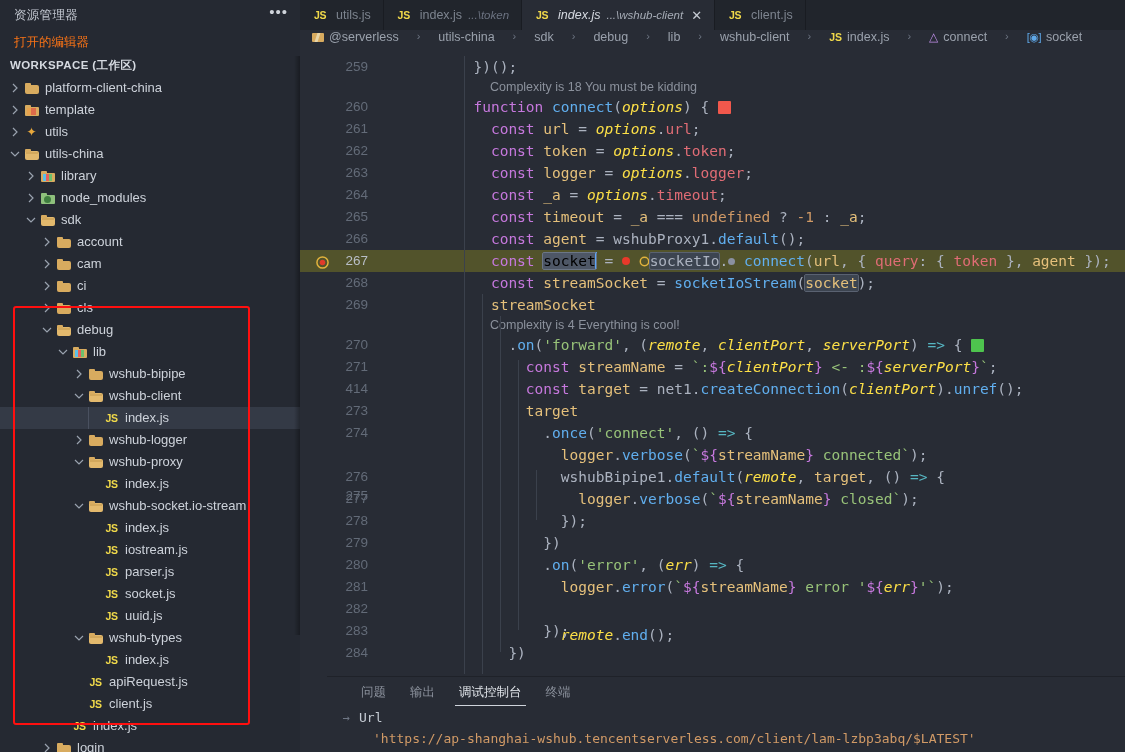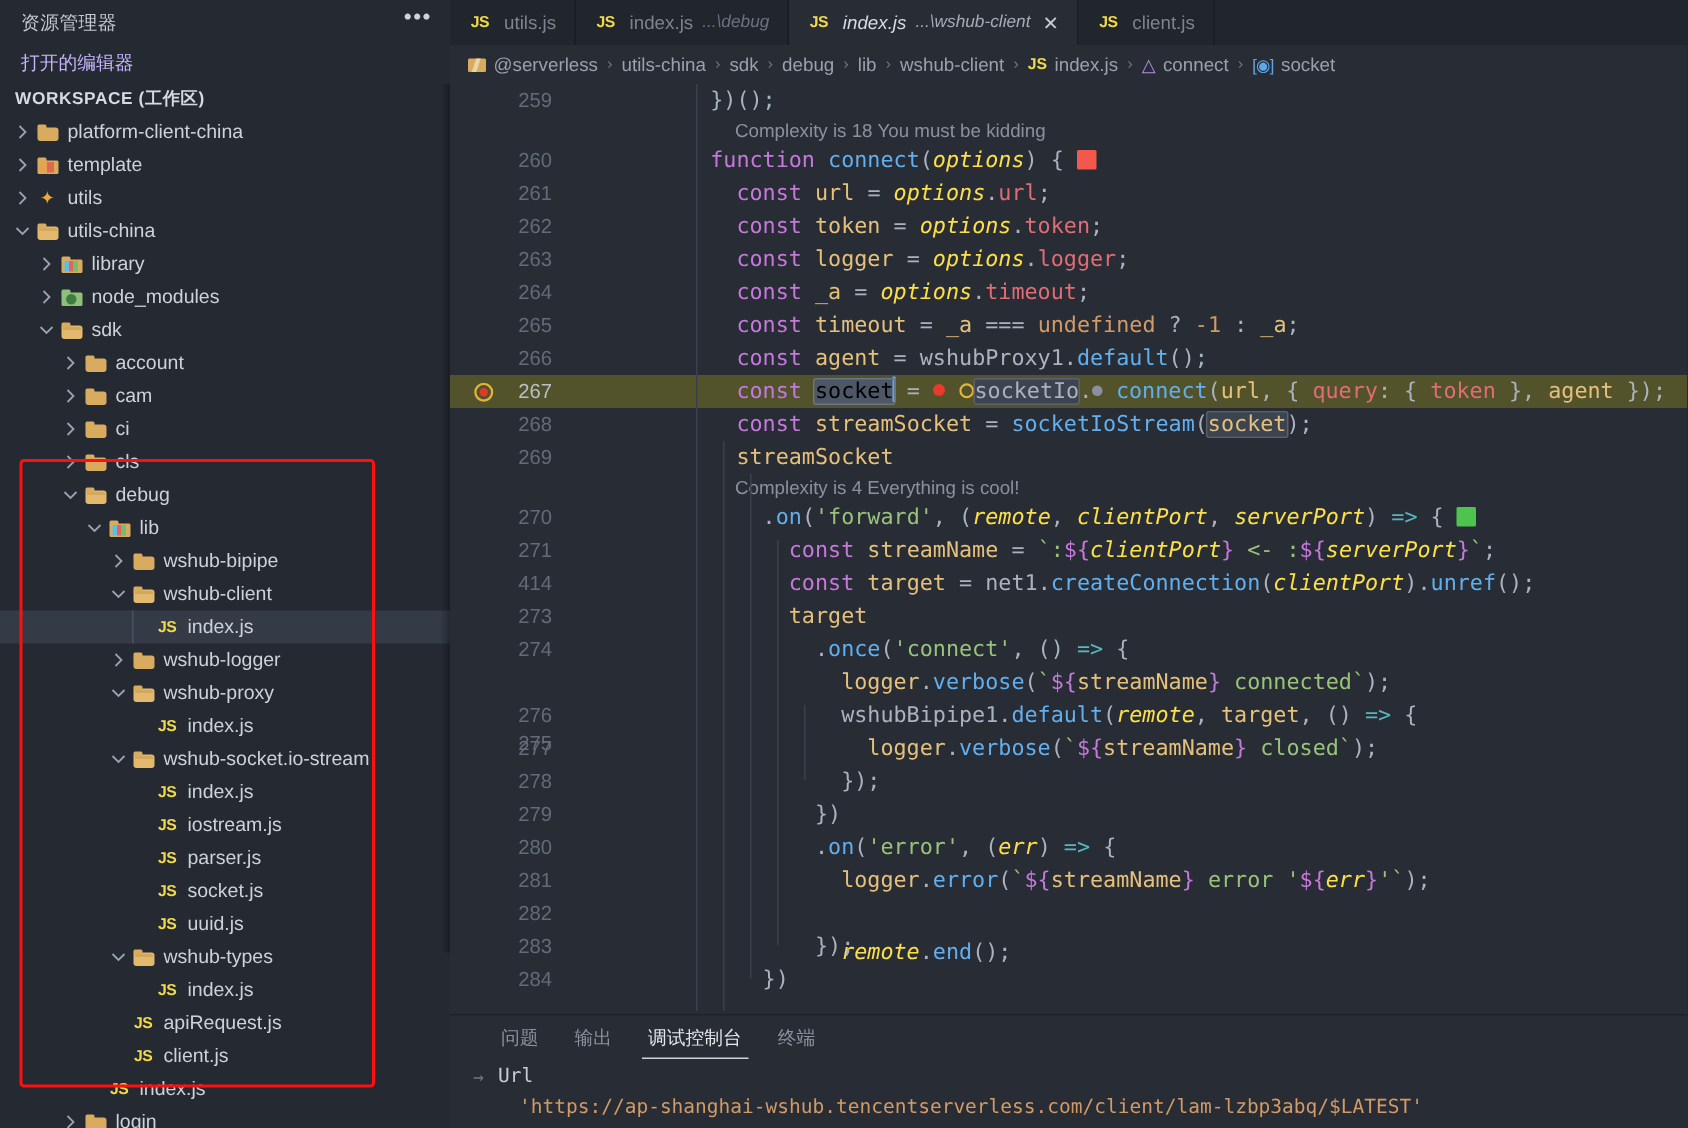--- a/index.html
+++ b/index.html
@@ -15,21 +15,21 @@
   .sidebar { width:300px; height:635px; background:#252932; position:relative; flex:0 0 300px; }
   .sb-title {
     height:30px; display:flex; align-items:center; justify-content:space-between;
     padding:0 12px 0 14px; color:#c3c8d1; font-size:12.5px; letter-spacing:.3px;
   }
   .sb-dots { color:#cfd3da; font-size:15px; letter-spacing:1px; line-height:8px; padding-bottom:6px; cursor:pointer;}
   .sb-section {
     height:23px; display:flex; align-items:center; padding-left:10px;
     color:#d6dae1; font-size:12.5px; font-weight:700;
   }
-  .sb-section.open-eds { font-weight:400; color:#c4b5fd; padding-left:14px; height:24px;}
+  .sb-section.open-eds { font-weight:400; color:#f97316; padding-left:14px; height:24px;}
   .sb-section.ws { font-size:11.5px; letter-spacing:.4px; }
   .sb-tree { position:relative; }
   .row {
     height:22px; display:flex; align-items:center; font-size:13px;
     color:#cdd2da; white-space:nowrap; cursor:pointer; position:relative;
   }
   .row.selected { background:#343a46; }
   .chev { width:14px; flex:0 0 14px; display:flex; align-items:center; justify-content:center;
           color:#9aa2af; font-size:9px; }
   .chev svg { width:10px; height:10px; }
@@ -86,21 +86,21 @@
   .tab.active { background:#282c35; color:#d6dae1; }
   .tab.active .tab-name { font-style:italic; }
   .tab.active:after{ content:""; position:absolute; left:0; right:0; top:0; height:1px; background:#282c35;}
   .tab-name { }
   .tab-sub { color:#6b7280; font-size:11.5px; font-style:italic; }
   .tab.active .tab-sub { color:#a6acb6; }
   .tab-close { color:#c7ccd4; font-size:13px; margin-left:2px; line-height:1; }
   .tabbar-rest { flex:1; background:#21252c; border-bottom:0; }
 
   .breadcrumb {
-    height:26px; display:flex; align-items:center; gap:0; padding-left:12px;
+    height:26px; display:flex; align-items:flex-start; gap:12px; padding-left:12px;
     background:#282c35; color:#9aa1ac; font-size:12.5px; white-space:nowrap;
   }
   .bc-item { display:flex; align-items:center; gap:5px; cursor:pointer; }
   .bc-sep { color:#6e7683; margin:0 6px; font-size:11px; }
   .bc-ico-sl { width:12px; height:11px; position:relative; }
   .bc-ico-sl i{position:absolute;left:0;top:1px;width:12px;height:9px;background:#d8ab5f;border-radius:1px;}
   .bc-ico-sl i:after{content:"";position:absolute;left:4px;top:0;width:3px;height:9px;background:#e8d5a8;transform:skewX(-18deg);}
   .bc-js { color:#f0d94a; font-weight:700; font-size:10.5px; }
   .bc-fn { color:#b98ae0; font-size:12px; }
   .bc-var { color:#5fa8e8; font-size:11px; letter-spacing:-.5px; }
@@ -143,21 +143,21 @@
   .tmpl{ color:#c678dd; }
   .id  { color:#abb2bf; }
   .sel-tok { background:#4e5766; outline:1px solid #6b7687; border-radius:1px; }
   .occ-tok { background:#3c4450; outline:1px solid #5a6271; border-radius:1px; }
   .caret { display:inline-block; width:2px; height:17px; background:#5ba7f7; vertical-align:-3px; margin:0 -1px; }
   .dot-red { display:inline-block; width:8px; height:8px; border-radius:50%; background:#e8392a; vertical-align:1px;}
   .dot-gray{ display:inline-block; width:7px; height:7px; border-radius:50%; background:#8a90a0; vertical-align:1px;}
   .bp-inline { display:inline-block; width:11px; height:11px; vertical-align:-1px;}
 
   
-  .panel { height:76px; background:#282c35; position:relative; }
+  .panel { height:76px; background:#282c35; position:relative;margin-left:27px; }
   .panel-top-line { position:absolute; left:0; right:0; top:0; height:1px; background:#1f2229; }
   .panel-tabs { display:flex; align-items:center; gap:0; height:32px; padding-left:22px; }
   .ptab { color:#8b919c; font-size:12.5px; padding:0 12px; cursor:pointer; position:relative; height:32px;
           display:flex; align-items:center; }
   .ptab.active { color:#e3e7ec; }
   .ptab.active:after { content:""; position:absolute; left:8px; right:8px; bottom:2px; height:1px; background:#cfd4db;}
   .panel-body { padding-left:12px; font-family:"DejaVu Sans Mono","Liberation Mono",monospace; font-size:13px; }
   .p-row { display:flex; align-items:flex-start; gap:6px; line-height:20px; }
   .p-arrow { color:#6f7785; width:14px; text-align:center; flex:0 0 14px; font-size:12px;}
   .p-url-label { color:#c6ccd4; }
@@ -529,21 +529,21 @@
           <span class="ico" style="width:16px;flex:0 0 16px;margin-right:2px">
             <span class="jsicon">JS</span>
           </span>
           <span class="tab-name">utils.js</span>
         </div>
         <div class="tab">
           <span class="ico" style="width:16px;flex:0 0 16px;margin-right:2px">
             <span class="jsicon">JS</span>
           </span>
           <span class="tab-name">index.js</span>
-          <span class="tab-sub">...\debug</span>
+          <span class="tab-sub">...\token</span>
         </div>
         <div class="tab active">
           <span class="ico" style="width:16px;flex:0 0 16px;margin-right:2px">
             <span class="jsicon">JS</span>
           </span>
           <span class="tab-name">index.js</span>
           <span class="tab-sub">...\wshub-client</span>
           <span class="tab-close">✕</span>
         </div>
         <div class="tab">

